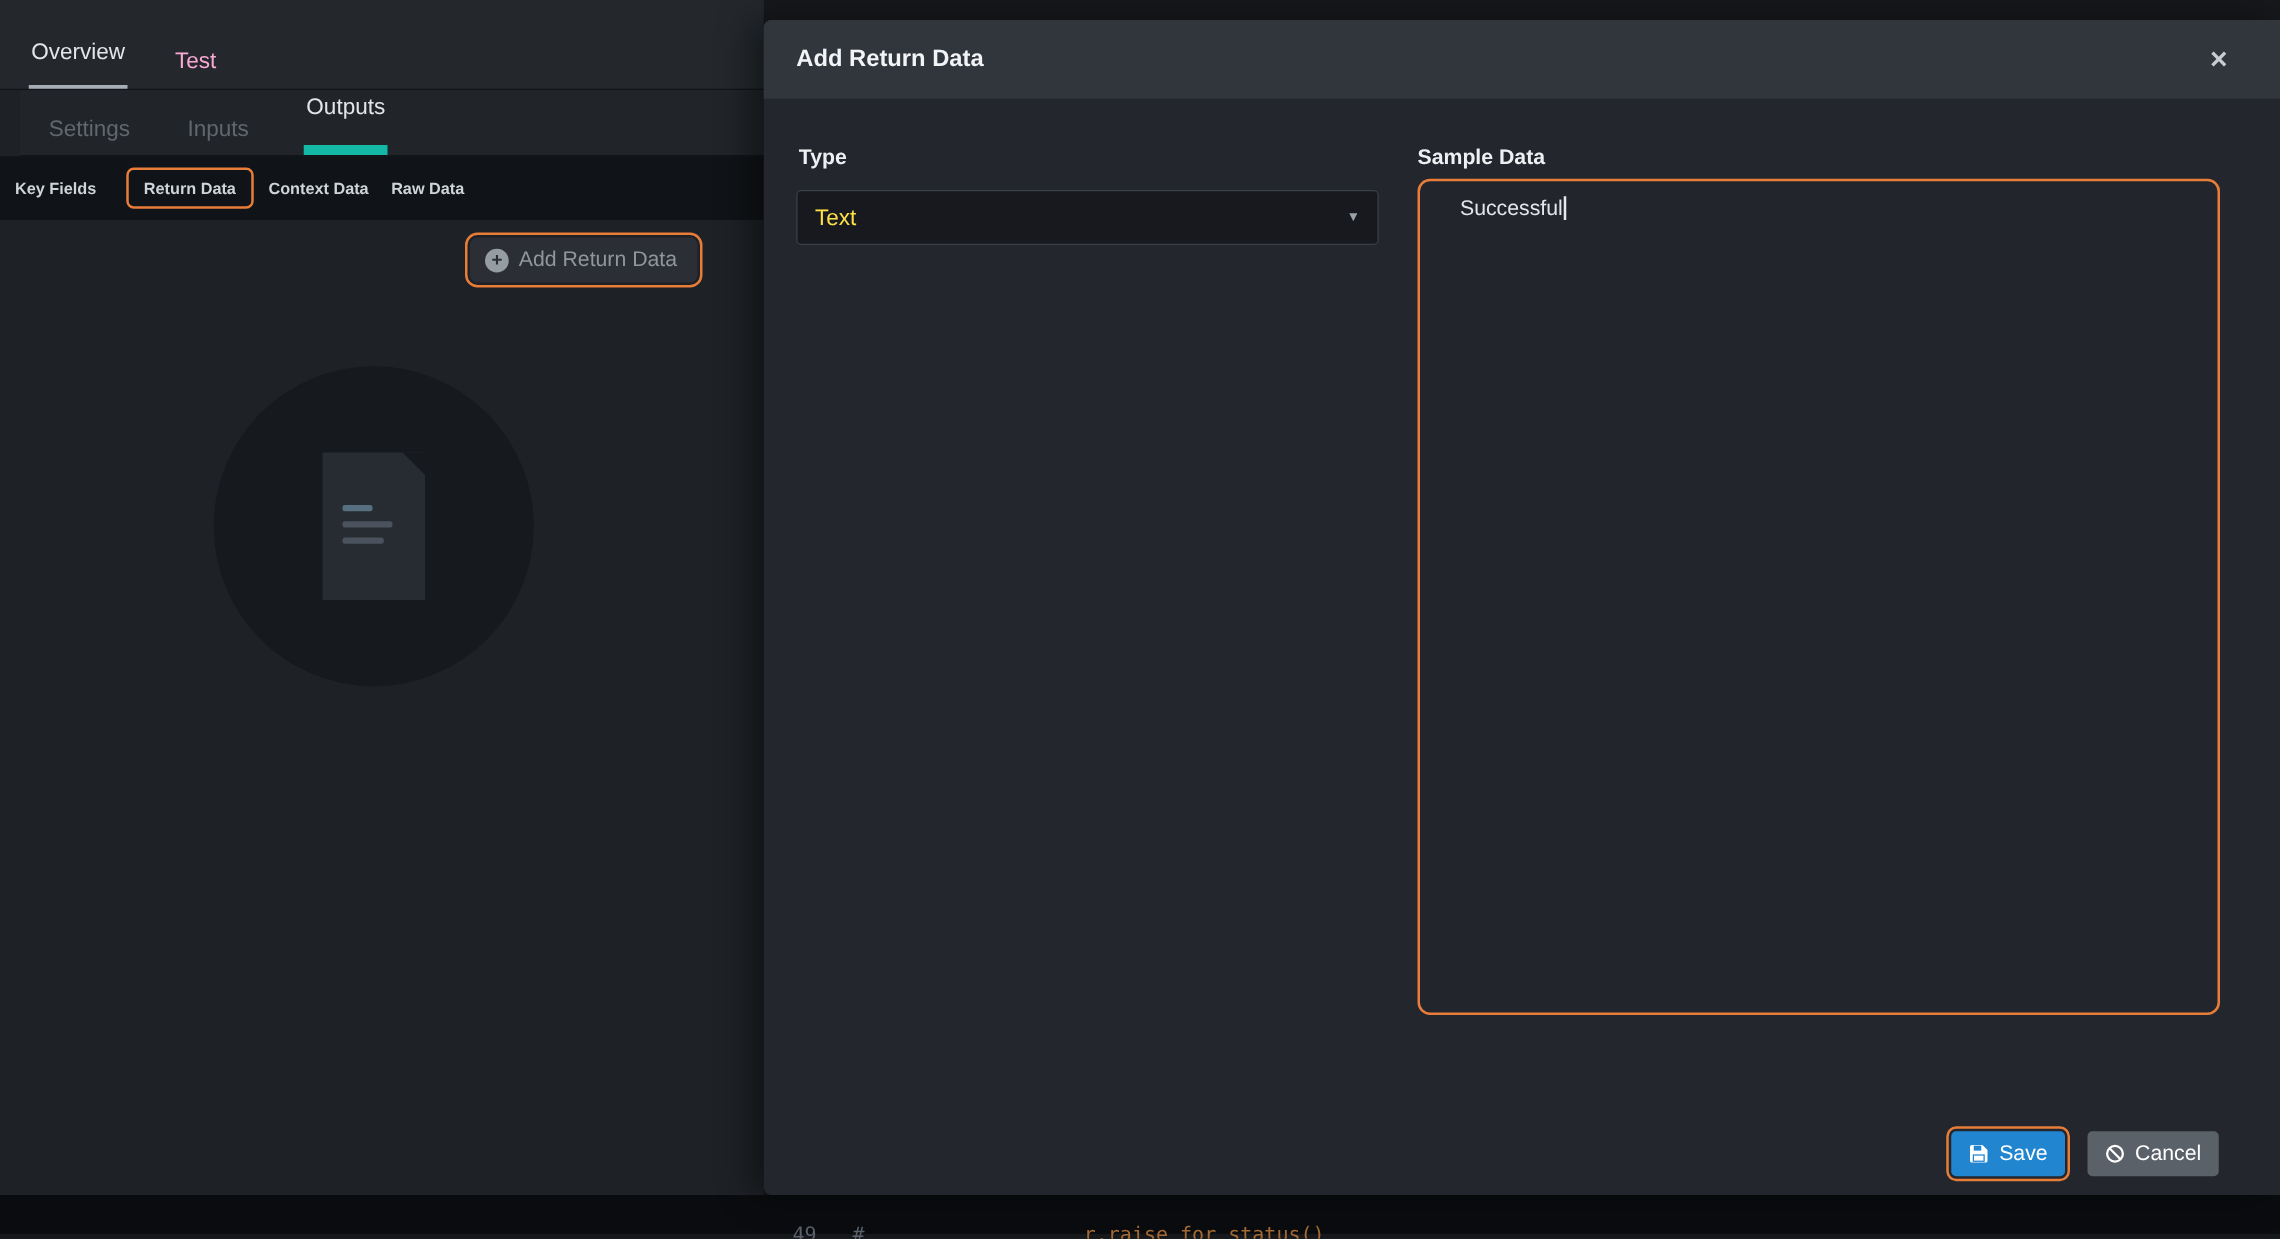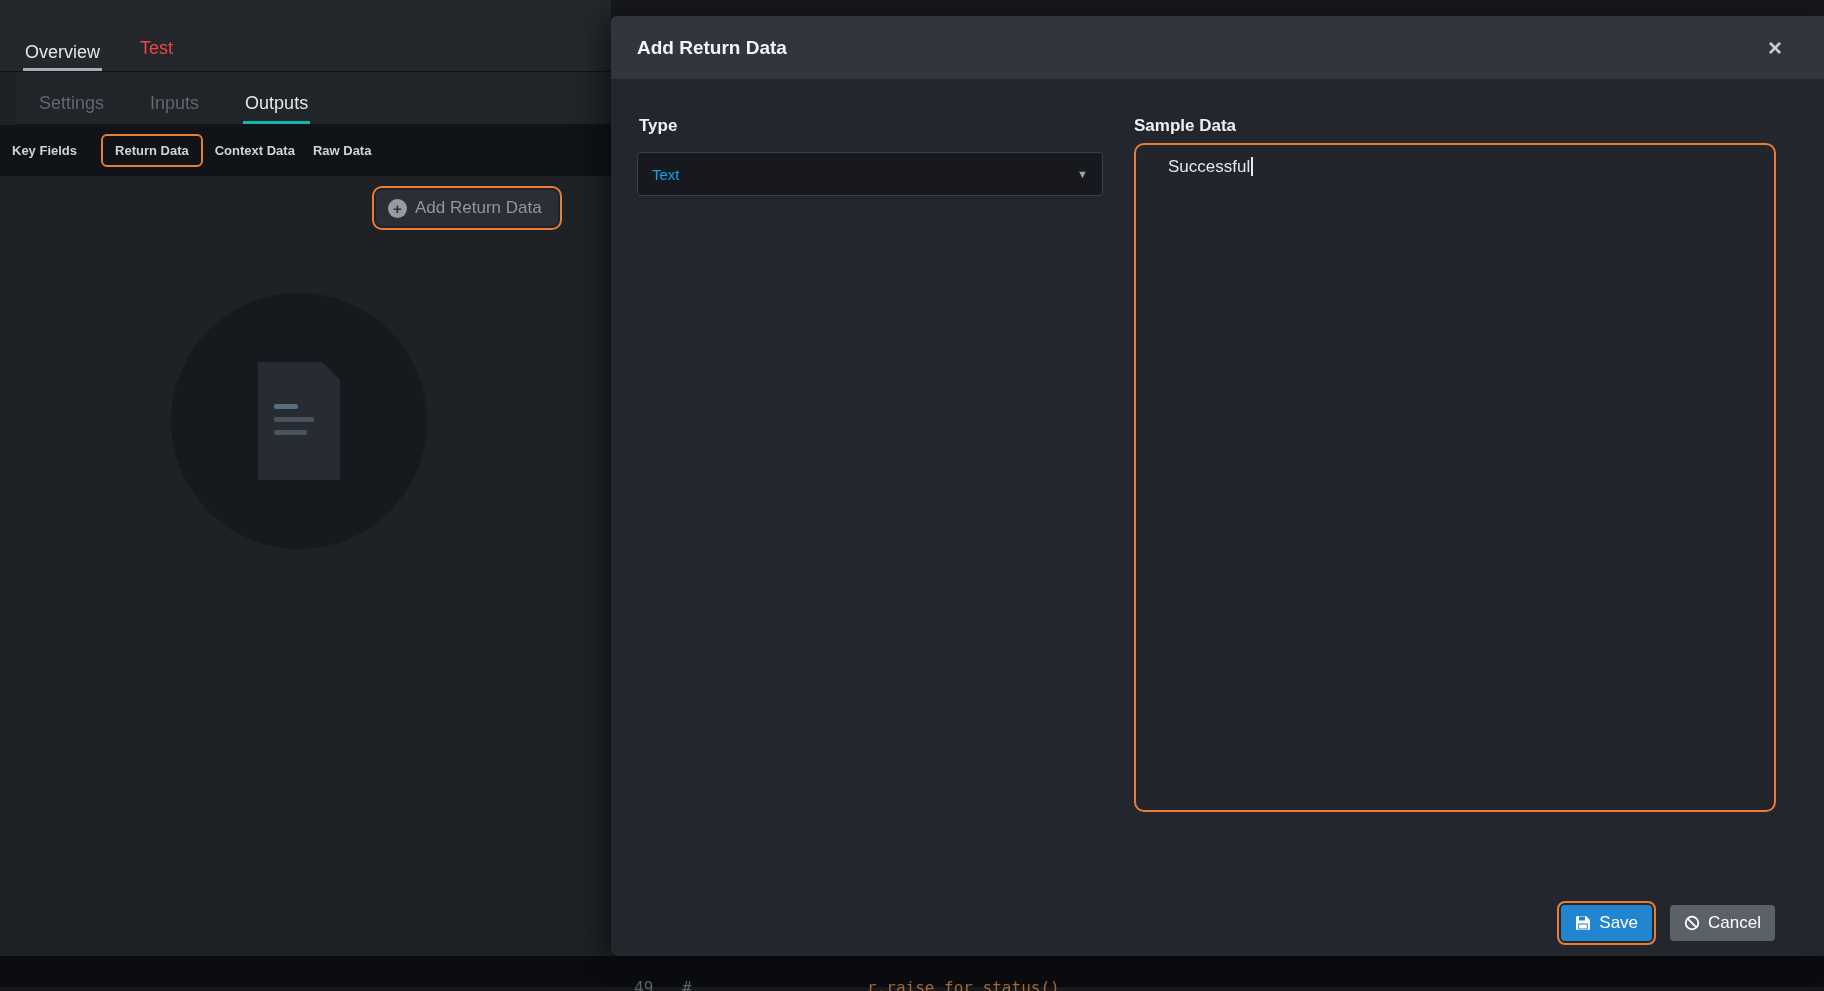--- a/index.html
+++ b/index.html
@@ -12,29 +12,29 @@
     color:#e3e6e9;
   }
 
   
   .left-panel { position:absolute; left:0; top:0; width:611px; height:956px; background:#1e2126; }
 
   .row-primary {
     height:72px; background:#24282d; border-bottom:1px solid #121418;
     display:flex; align-items:flex-end; padding-left:23px;
   }
-  .tab1 { font-size:18px; color:#ef4444; padding:0 2px 12px; margin-right:36px; cursor:pointer; }
-  .tab1.active { color:#e3e6e9; border-bottom:3px solid #a6adb5; padding-bottom:5px;text-align:center; }
+  .tab1 { font-size:18px; color:#f9a8d4; padding:0 2px 12px; margin-right:36px; cursor:pointer; }
+  .tab1.active { color:#e3e6e9; border-bottom:3px solid #a6adb5; padding-bottom:16px;text-align:center; }
 
   .row-secondary {
     height:53px; background:#212429; border-bottom:1px solid #121418;
     display:flex; align-items:flex-end; padding-left:21px;margin-left:16px;
   }
   .tab2 { font-size:18px; color:#61676e; padding:0 2px 10px; margin-right:42px; cursor:pointer; }
-  .tab2.active { color:#e3e6e9; border-bottom:3px solid #14b8a6; padding-bottom:7px; }
+  .tab2.active { color:#e3e6e9; border-bottom:8px solid #14b8a6; padding-bottom:20px; }
 
   .row-datatabs {
     height:51px; background:#101317;
     display:flex; align-items:center; padding-left:12px;
   }
   .tab3 { font-size:13px; font-weight:700; color:#cfd4d9; margin-right:18px; cursor:pointer; white-space:nowrap; }
   .tab3.highlighted {
     border:2px solid #e87d3a; border-radius:6px; padding:7px 12px; margin:0 12px 0 6px;
   }
 
@@ -101,21 +101,21 @@
   .field-label { position:absolute; font-size:17px; font-weight:700; color:#eef1f3; }
   .label-type { left:28px; top:100px; }
   .label-sample { left:523px; top:100px; }
 
   .select {
     position:absolute; left:26px; top:136px; width:466px; height:44px;
     background:#17191e; border:1px solid #3a4048; border-radius:4px;
     display:flex; align-items:center; justify-content:space-between;
     padding:0 14px; cursor:pointer;
   }
-  .select-value { font-size:15px; color:#0ea5e9; }
+  .select-value { font-size:18px; color:#fde047; }
   .select-caret { font-size:11px; color:#9aa1a9; }
 
   .sample-textarea {
     position:absolute; left:523px; top:127px; width:642px; height:669px;
     background:#22262c; border:2px solid #e87d3a; border-radius:10px;
     padding:12px 32px; font-size:17px; color:#e3e6e9; cursor:text;
   }
   .text-caret {
     display:inline-block; width:2px; height:19px; background:#e6e9ec;
     vertical-align:text-bottom; margin-left:1px;

